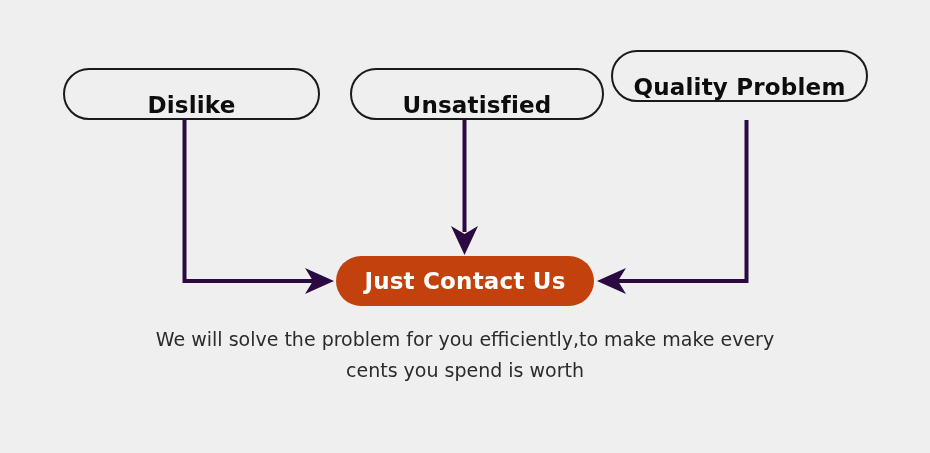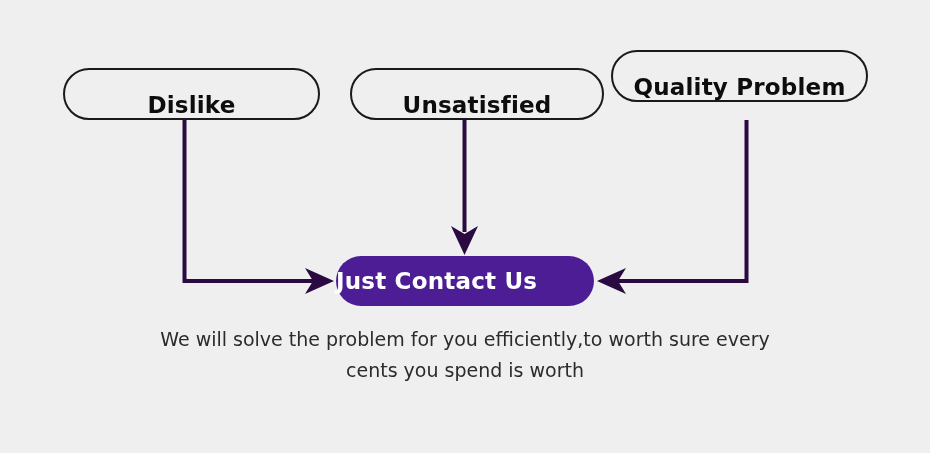--- a/index.html
+++ b/index.html
@@ -51,23 +51,24 @@
   #pill-quality   { left: 611px; top: 50px; width: 257px; }
 
   #cta-button {
     position: absolute;
     left: 336px;
     top: 256px;
     width: 258px;
     height: 50px;
     border: none;
     border-radius: 25px;
-    background: #4c1d95;
+    background: #c2410c;
     display: flex;
     align-items: center;
+    justify-content: center;
     cursor: pointer;
     padding: 0;
   }
   #cta-label {
     font-family: "DejaVu Sans", sans-serif;
     font-size: 23px;
     font-weight: bold;
     color: #ffffff;
     letter-spacing: 0.2px;
     white-space: nowrap;
@@ -117,17 +118,17 @@
 
   <div class="reason-pill" id="pill-quality">
     <span class="reason-pill-label">Quality Problem</span>
   </div>
 
   <div id="cta-button">
     <span id="cta-label">Just Contact Us</span>
   </div>
 
   <div id="caption-block">
-    <div class="caption-line">We will solve the problem for you efficiently,to worth sure every</div>
+    <div class="caption-line">We will solve the problem for you efficiently,to make make every</div>
     <div class="caption-line">cents you spend is worth</div>
   </div>
 
 </div>
 
 </body></html>

